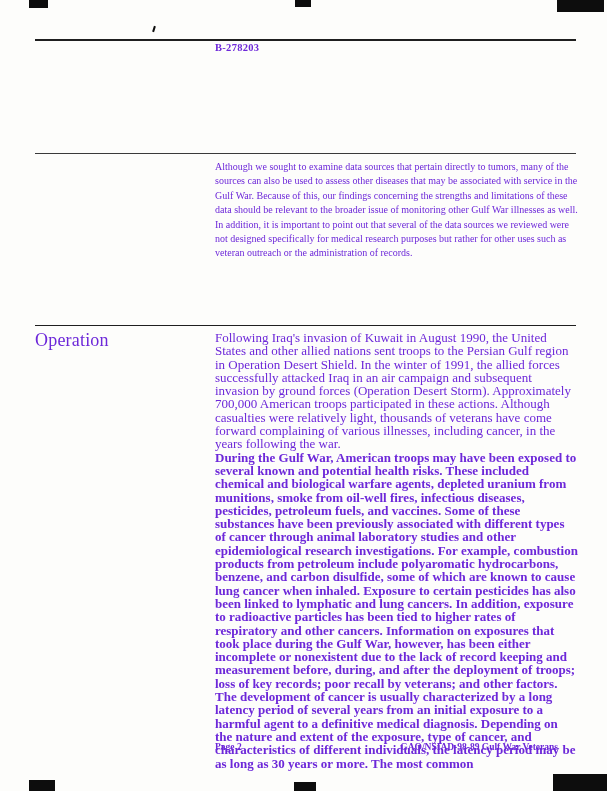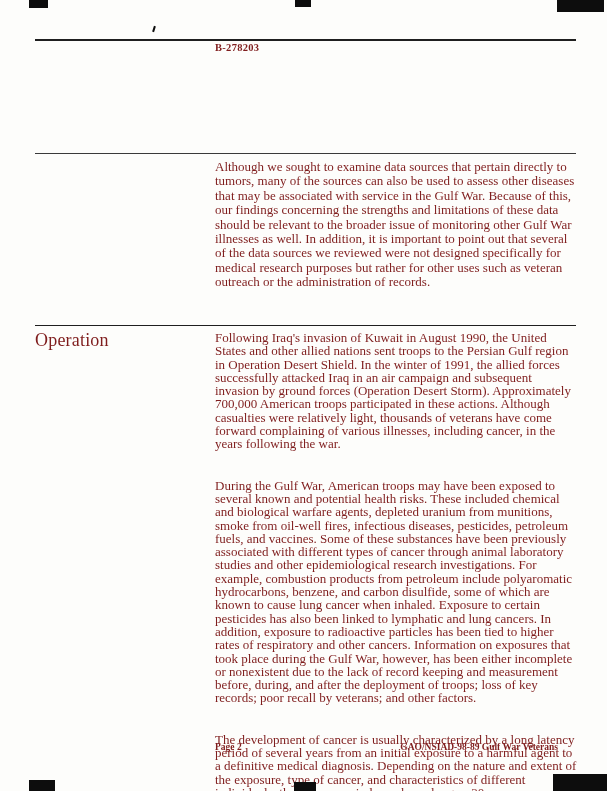--- a/index.html
+++ b/index.html
@@ -5,51 +5,51 @@
   * { margin: 0; padding: 0; box-sizing: border-box; }
   html, body { width: 607px; height: 791px; }
   body { background: #ffffff; }
   .page {
     position: relative;
     width: 607px;
     height: 791px;
     background: #fdfdfb;
     overflow: hidden;
     font-family: "Liberation Serif", serif;
-    color: #7f1d1d;
+    color: #6d28d9;
   }
   .artifact { position: absolute; background: #0d0d0d; }
   .a-top-left     { left: 29px;  top: 0;     width: 19px; height: 8px; }
   .a-top-center   { left: 295px; top: 0;     width: 16px; height: 7px; }
   .a-top-right    { left: 557px; top: 0;     width: 47px; height: 12px; }
   .a-top-speck    { left: 153px; top: 26px;  width: 2px;  height: 6px; transform: rotate(18deg); }
   .a-bottom-left  { left: 29px;  top: 780px; width: 26px; height: 11px; }
   .a-bottom-center{ left: 294px; top: 782px; width: 22px; height: 9px; }
   .a-bottom-right { left: 553px; top: 774px; width: 54px; height: 17px; }
   .rule { position: absolute; background: #1f1f1f; }
   .rule-header { left: 35px; top: 39px;  width: 541px; height: 2px; }
   .rule-mid    { left: 35px; top: 153px; width: 541px; height: 1px; background: #3a3a3a; }
   .rule-bg     { left: 35px; top: 325px; width: 541px; height: 1px; }
   .ref {
     position: absolute; left: 215px; top: 42px;
     font-size: 10.5px; font-weight: bold; letter-spacing: 0.3px;
   }
   .intro {
     position: absolute; left: 215px; top: 160px; width: 363px;
-    font-size: 13px; line-height: 14.4px; text-align: left;
+    font-size: 10px; line-height: 14.4px; text-align: left;
   }
   .bg-heading {
     position: absolute; left: 35px; top: 330px;
     font-size: 18px; font-weight: normal; letter-spacing: 0.2px;
   }
   .bg-body {
     position: absolute; left: 215px; top: 331px; width: 363px;
     font-size: 13px; line-height: 13.3px; text-align: left;
   }
-  .bg-body p + p { margin-top: 28px; }
+  .bg-body p + p { margin-top: 0; font-weight: bold; }
   .footer-left {
     position: absolute; left: 215px; top: 742px;
     font-size: 9.5px; font-weight: bold;
   }
   .footer-right {
     position: absolute; right: 49px; top: 742px;
     font-size: 9.5px; font-weight: bold;
   }
 </style>
 </head>

